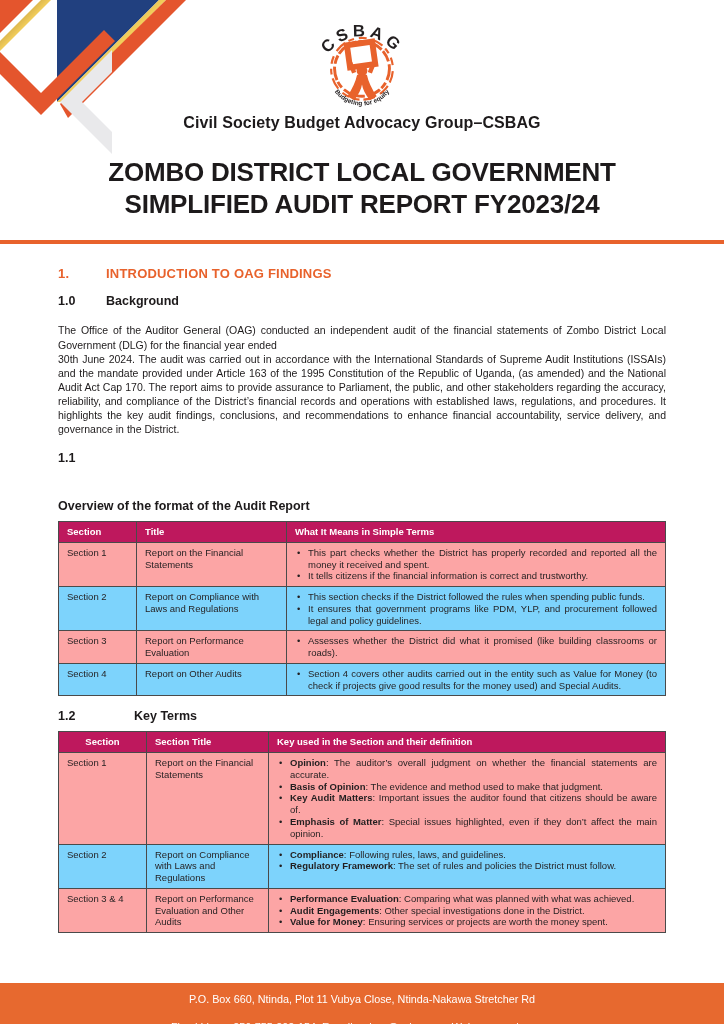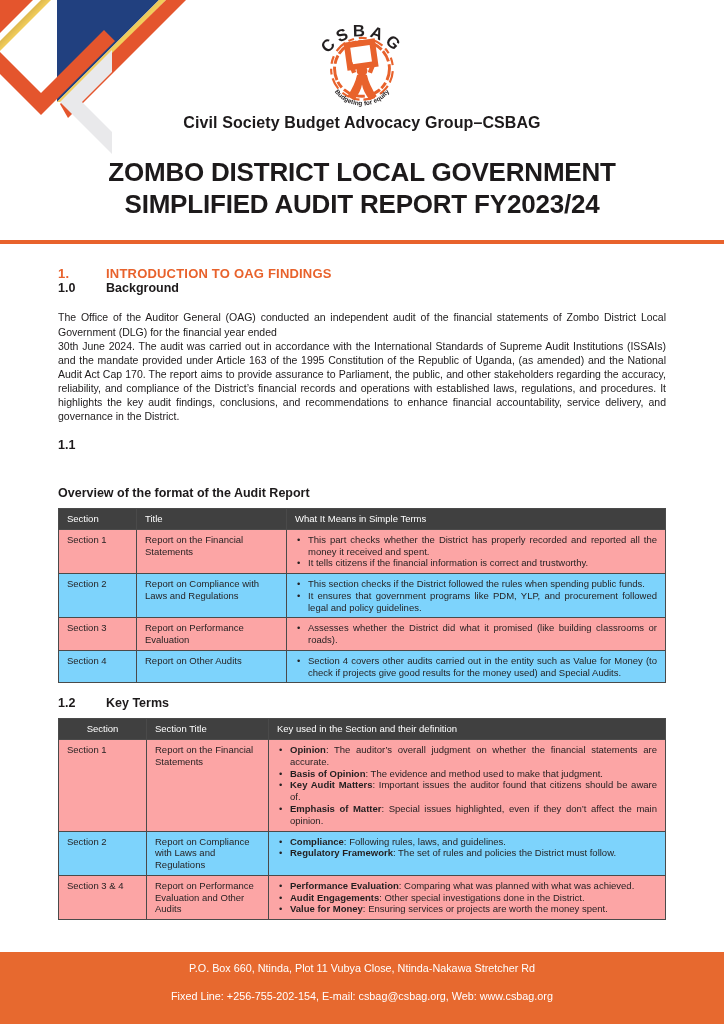--- a/index.html
+++ b/index.html
@@ -29,47 +29,47 @@
   .sub-title  { margin-top:18px; text-align:center; font-size:19.5px; font-weight:700;
                 line-height:1.42; color:#e8622c; }
   .rule { margin-top:20px; height:4px; background:#e8622c; width:100%; }
 
   
   .content { padding:0 58px; }
   .sec-head { display:flex; align-items:baseline; font-weight:700; }
   .sec-head .num { flex:0 0 48px; }
   .sec-head.orange { color:#e8622c; font-size:13px; margin-top:22px; letter-spacing:0.2px; }
   .sec-head.black  { color:#1d1a1b; font-size:12.5px; }
-  .head-bg   { }
+  .head-bg   { margin-top:13px; }
   .head-11   { margin-top:15px;flex-direction:column; }
-  .head-12   { margin-top:13px; }
+  .head-12   { margin-top:13px;gap:28px; }
 
   .para { margin-top:15px; font-size:10.5px; line-height:1.34; text-align:justify; color:#1d1a1b; }
 
   
   table { width:100%; border-collapse:collapse; font-size:9.5px; line-height:1.24; margin-top:8px; }
   th, td { border:1px solid #4a4a4a; padding:4px 8px; vertical-align:top; text-align:left; }
-  th { background:#404040; color:#ffffff; font-weight:400; }
+  th { background:#be185d; color:#ffffff; font-weight:700; }
   table.key-terms th.col-section { text-align:center; }
 
   .tbl-overview .col-section { width:78px; }
   .tbl-overview .col-title   { width:150px; }
   table.key-terms .col-section { width:88px; }
   table.key-terms .col-title   { width:122px; }
 
   tr.row-pink td { background:#fca5a5; }
   tr.row-blue td { background:#7dd3fc; }
 
   td ul { list-style:none; }
   td li { position:relative; padding-left:13px; text-align:justify; }
   td li::before { content:"•"; position:absolute; left:2px; top:0; }
   td li strong { font-weight:700; }
 
   
-  .footer { position:absolute; left:0; right:0; bottom:0; height:72px; background:#e7692f;
+  .footer { position:absolute; left:0; right:0; bottom:0; height:41px; background:#e7692f;
             color:#ffffff; text-align:center; padding-top:10px; }
   .footer p { font-size:10.8px; font-weight:500; }
   .footer p + p { margin-top:16px; }
 </style>
 </head>
 <body>
 
 <div class="page">
 
   <svg class="corner-decor" viewBox="0 0 190 190" aria-hidden="true">

